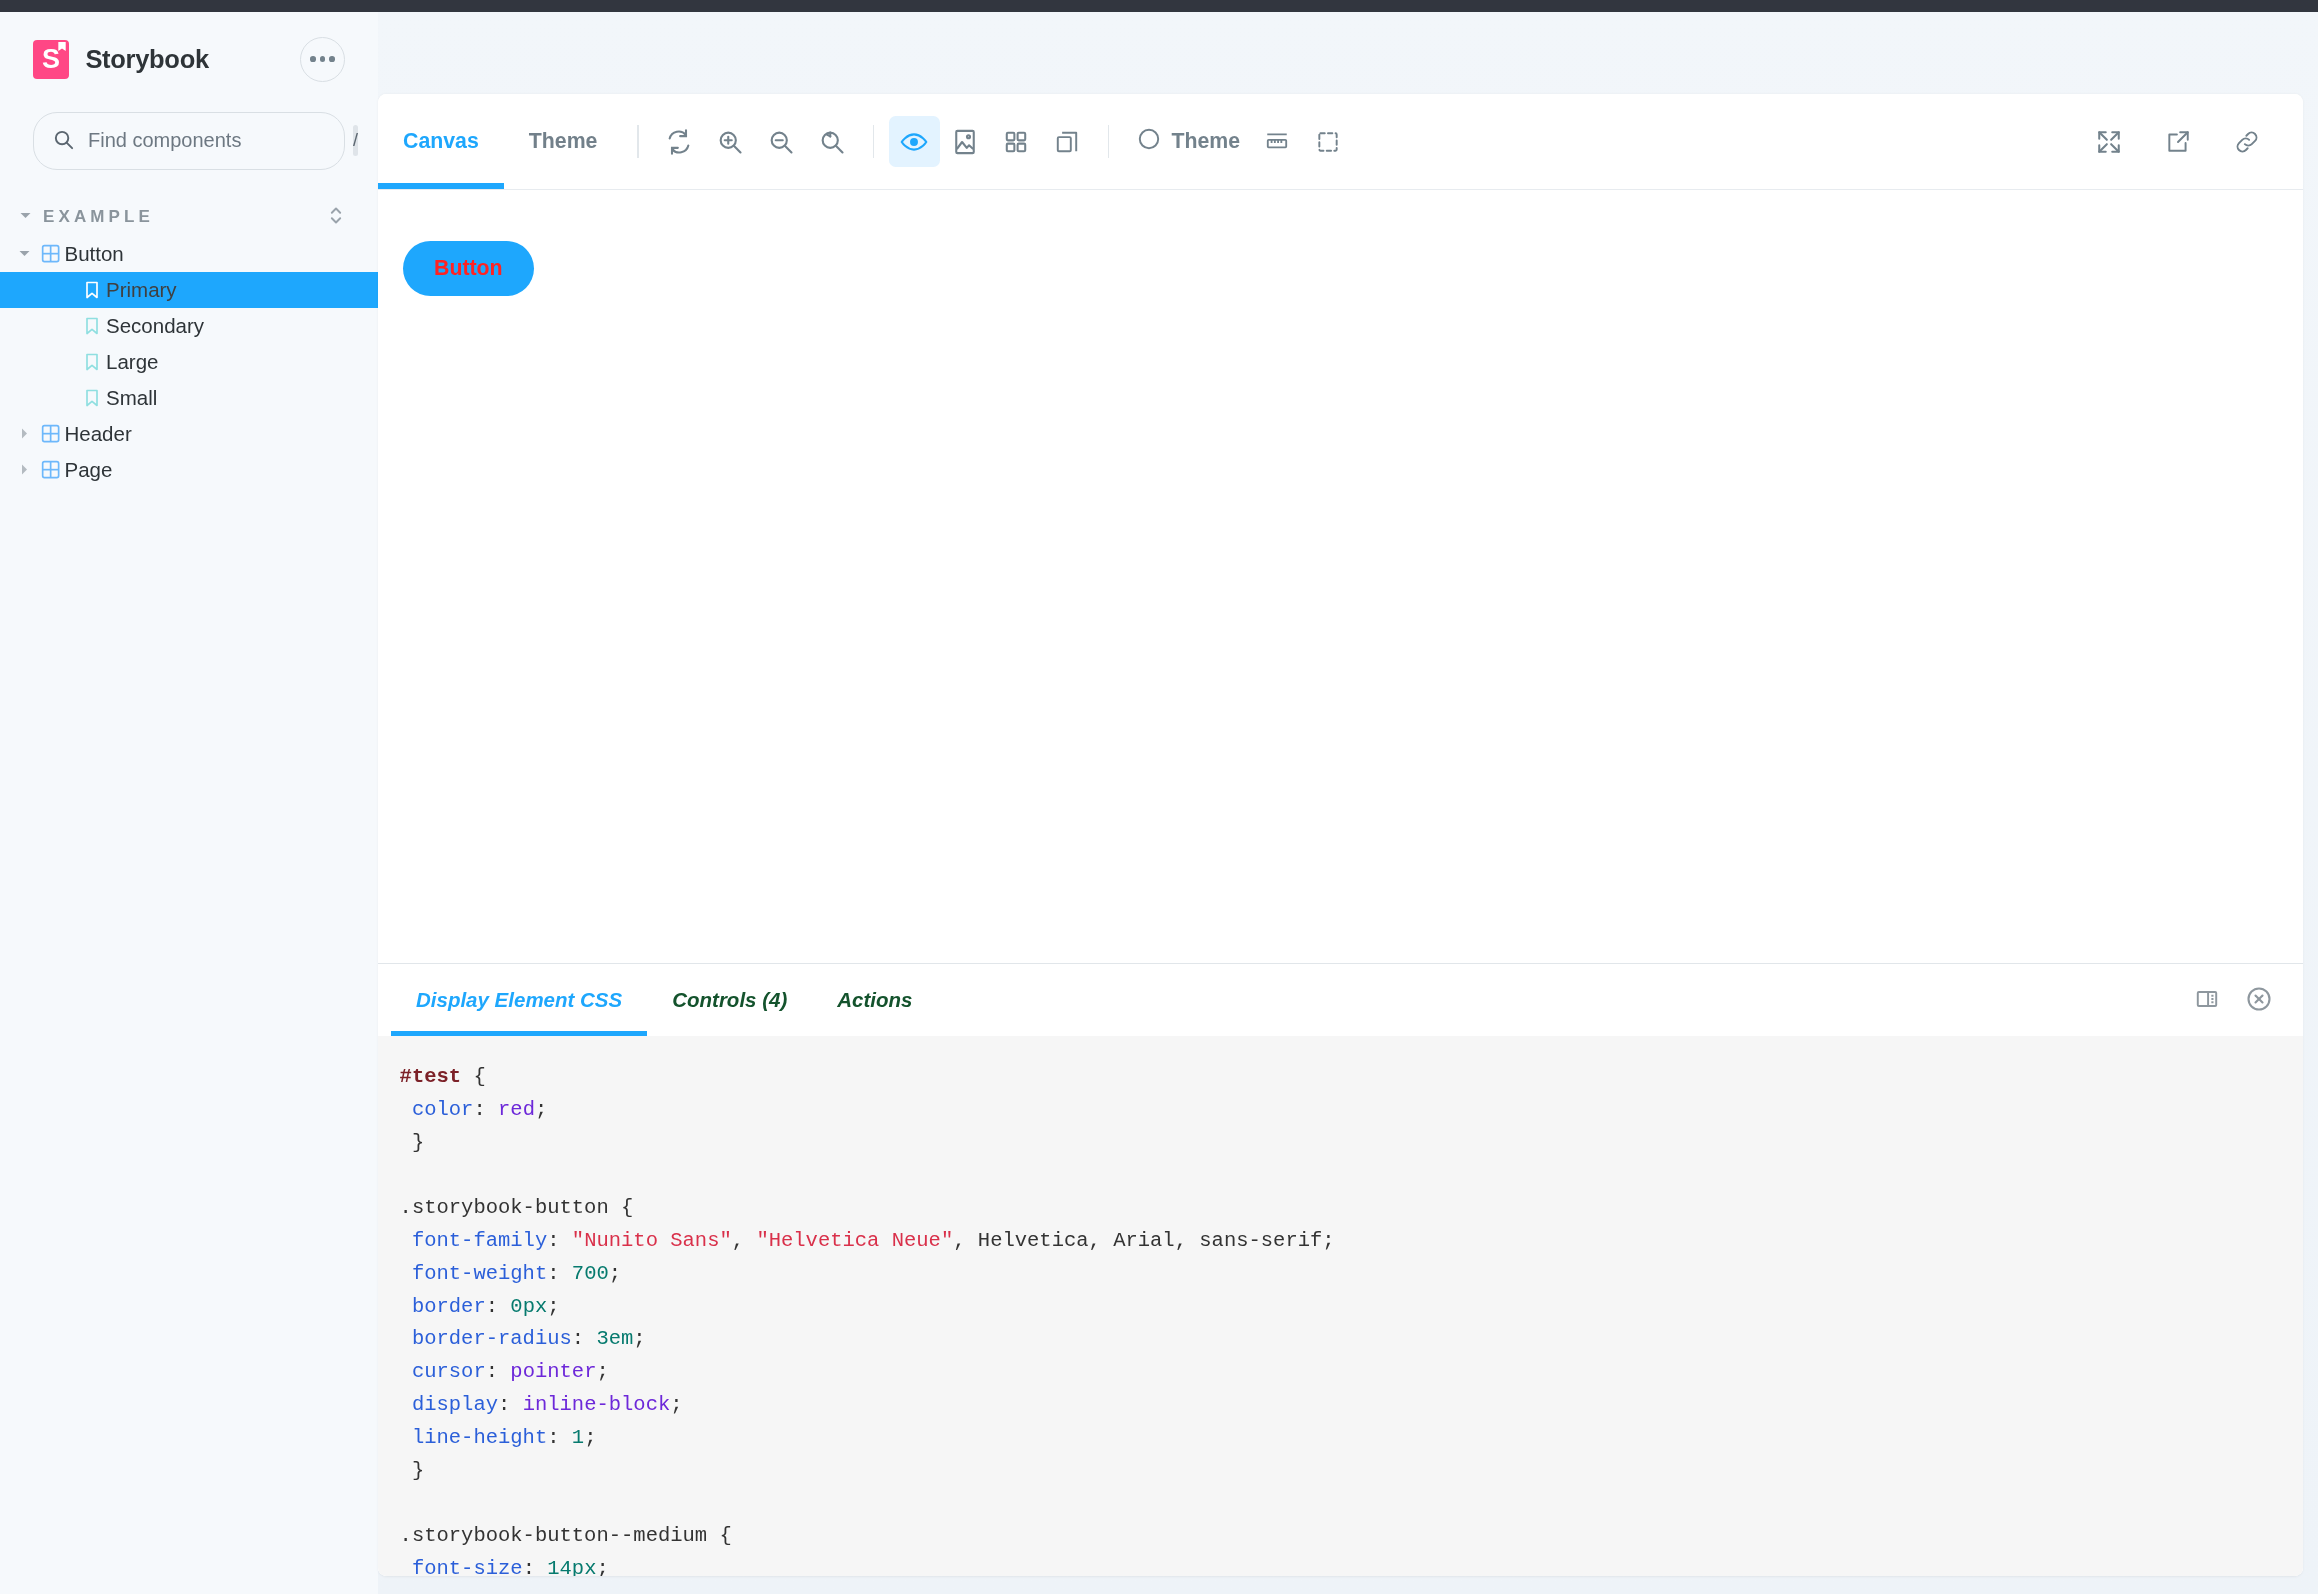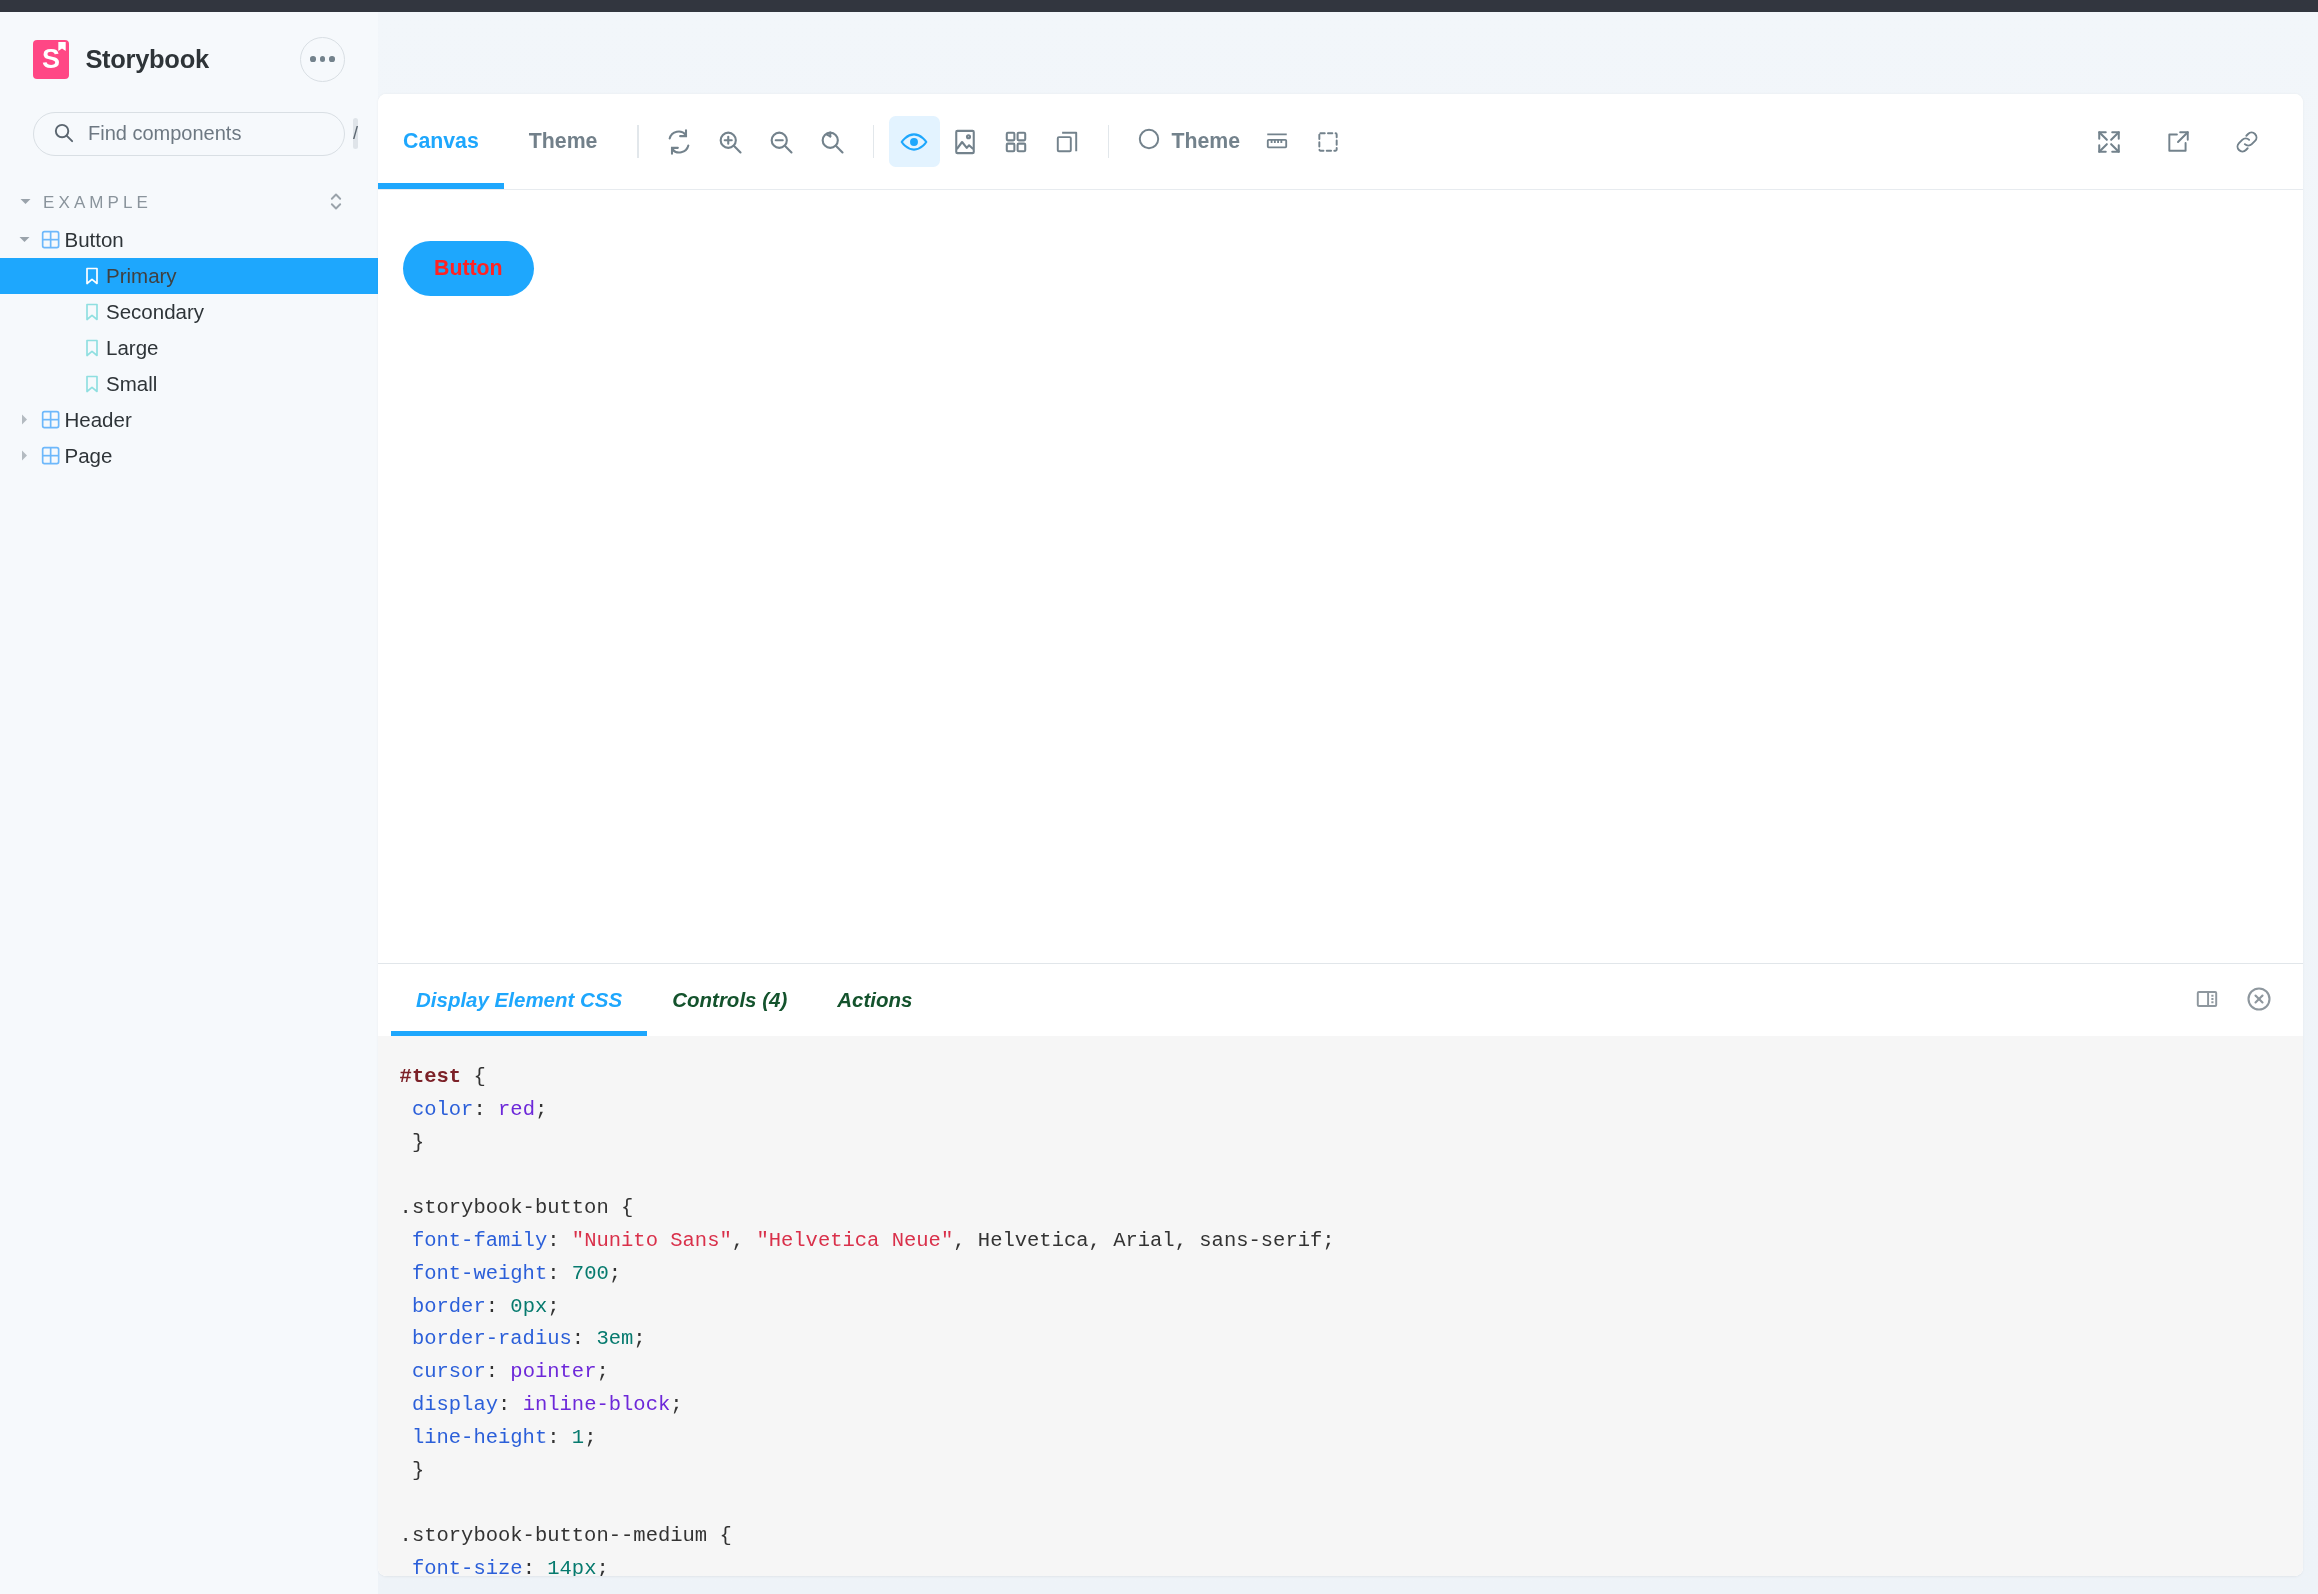--- a/index.html
+++ b/index.html
@@ -22,33 +22,33 @@
   .logo .card { position:absolute; inset:0; background:#ff4785; border-radius:4.1px; }
   .logo .s { position:absolute; inset:0; display:flex; align-items:center; justify-content:center;
              color:#fff; font-weight:bold; font-size:27px; font-family:"Liberation Sans",sans-serif; line-height:1; }
   .logo .tick { position:absolute; right:3.3px; top:2.5px; width:7.4px; height:9px; background:#fff;
                 clip-path: polygon(0 0,100% 0,100% 100%,50% 72%,0 100%); }
   .brand-title { font-size:25.5px; font-weight:bold; color:#2e3438; letter-spacing:-0.3px; }
   .dots-btn { width:45px; height:45px; border-radius:50%; border:1.2px solid #d9dfe4; background:transparent;
               display:flex; align-items:center; justify-content:center; gap:4.1px; cursor:pointer; }
   .dots-btn i { width:5.7px; height:5.7px; border-radius:50%; background:#73828c; display:block; }
 
-  .search-wrap { margin:30px 33px 0 33px; height:44px; border:1.2px solid #d9dfe4; border-radius:24px;
+  .search-wrap { margin:30px 33px 0 33px; height:58px; border:1.2px solid #d9dfe4; border-radius:24px;
                  display:flex; align-items:center; padding:0 11.5px 0 18px; background:transparent; }
   .search-wrap svg { flex:none; }
   .search-input { flex:1; border:0; outline:0; background:transparent; font-size:20px; color:#5b6670;
                   font-family:"Liberation Sans",sans-serif; padding-left:13px; }
   .search-input::placeholder { color:#6d7882; }
   .slash { width:34px; height:31px; border-radius:5px; background:#dfe4e9; color:#5b6670;
            display:flex; align-items:center; justify-content:center; font-size:18px; }
 
   .tree { margin-top:28px; }
   .group-row { display:flex; align-items:center; justify-content:space-between; padding:0 33px 0 18px; height:38px; cursor:pointer; }
   .group-left { display:flex; align-items:center; gap:10px; }
-  .group-label { font-size:17px; font-weight:normal; letter-spacing:4.1px; color:#8a949c; }
+  .group-label { font-size:17px; font-weight:bold; letter-spacing:4.1px; color:#8a949c; }
 
   .node { display:flex; align-items:center; height:36px; cursor:pointer; position:relative; }
   .node .caret { width:25px; flex:none; display:flex; align-items:center; justify-content:center; }
   .node .kind { width:28px; flex:none; display:flex; align-items:center; justify-content:center; }
   .node .txt { font-size:20.5px; color:#2e3438; }
   .node.lvl1 { padding-left:11.5px; }
   .node.lvl2 { padding-left:53px; }
   .node.selected { background:#1ea7fd; }
   .node.selected .txt { color:#404040; font-weight:normal;text-align:center; }
 

